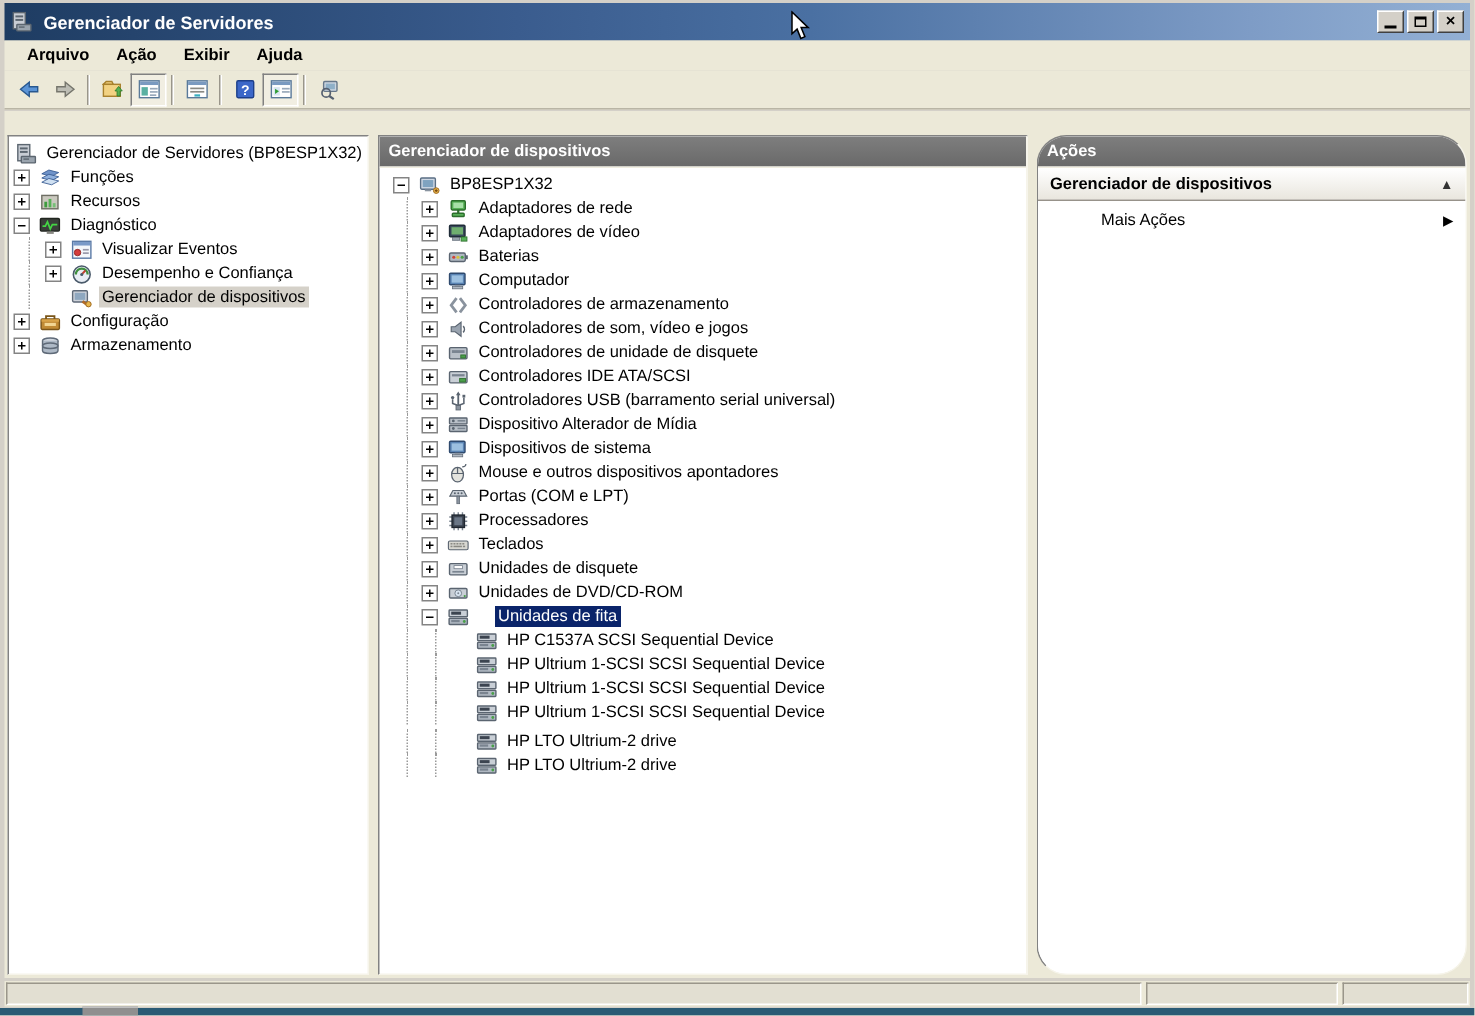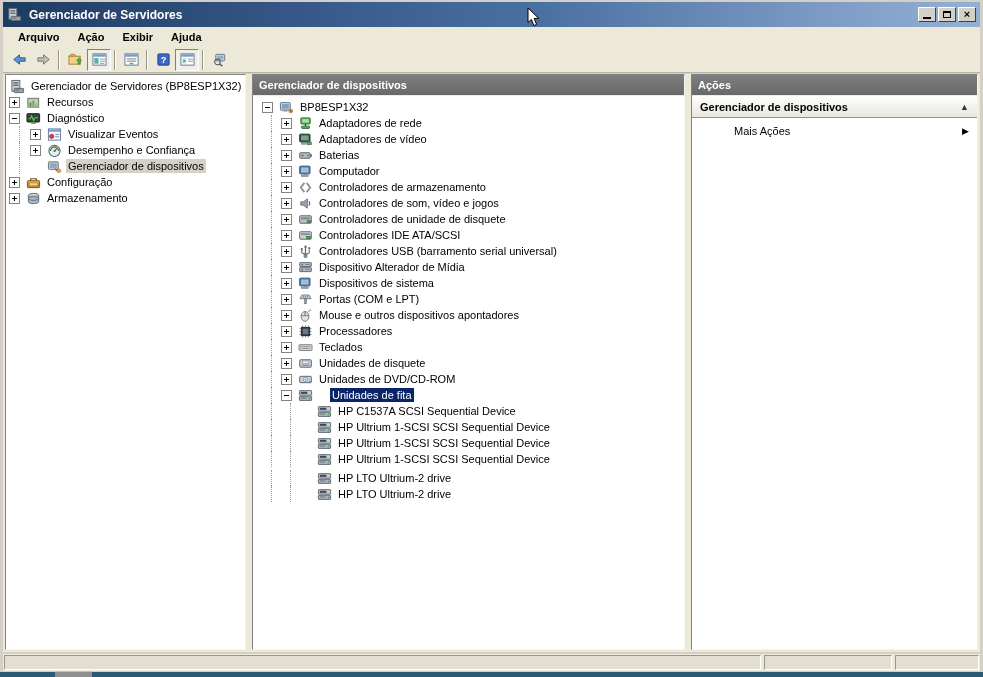--- a/index.html
+++ b/index.html
@@ -38,29 +38,29 @@
     position:absolute;left:3px;top:47px;right:3px;height:26px;
     background:#ece9d8;border-bottom:1px solid #b9b5a5;
     display:flex;align-items:center;padding-left:4px;box-sizing:border-box;
   }
   .tb-btn{width:24px;height:22px;display:flex;align-items:center;justify-content:center;border:1px solid transparent;box-sizing:border-box;}
   .tb-btn.pressed{border-color:#808080 #fff #fff #808080;background:#f1eee2;}
   .tb-sep{width:1px;height:20px;background:#9a968a;border-right:1px solid #fff;margin:0 3px;}
   
   #content{
     position:absolute;left:3px;top:74px;right:3px;bottom:25px;
-    background:#ece9d8;display:flex;padding:0 2px 2px 2px;gap:6px;box-sizing:border-box;
+    background:#ece9d8;display:flex;padding:16px 2px 2px 2px;gap:6px;box-sizing:border-box;
   }
   .panel{
     background:#fff;border:1px solid;border-color:#828282 #f6f4ea #f6f4ea #828282;
     box-sizing:border-box;overflow:hidden;position:relative;
   }
   #left-panel{width:241px;}
   #center-panel{flex:1;display:flex;flex-direction:column;}
-  #right-panel{width:287px;display:flex;flex-direction:column;}
+  #right-panel{width:287px;display:flex;flex-direction:column;border-radius:20px;}
   .pane-header{
     height:20px;background:linear-gradient(#7e7e7e,#696969);
     color:#fff;font-weight:bold;display:flex;align-items:center;
     padding:0 6px;flex:none;border-bottom:1px solid #f0ede0;
   }
   
   .tree{padding-top:3px;}
   .tree-row{height:16px;display:flex;align-items:center;white-space:nowrap;cursor:default;}
   .tree-row.gap{margin-top:3px;}
   .pad{flex:none;}
@@ -241,20 +241,32 @@
               <rect x="6" y="11.3" width="4" height="1" fill="#5c6670"></rect>
             </svg>
           </span>
           <span class="tree-label">Gerenciador de Servidores (BP8ESP1X32)</span>
         </div>
         <div class="tree-row">
           <span class="pad" style="width: 3px;"></span>
           <span class="expander plus"></span>
           <span class="ico">
             <svg width="15" height="15" viewBox="0 0 16 16">
+              <path d="M2 5.2l5-2.7 7 1.8-5 2.7z" fill="#6f93c9" stroke="#33568e" stroke-width="0.6"></path>
+              <path d="M2 8.2l5-2.7 7 1.8-5 2.7z" fill="#8fb0dd" stroke="#33568e" stroke-width="0.6"></path>
+              <path d="M2 11.2l5-2.7 7 1.8-5 2.7z" fill="#cfe0f2" stroke="#33568e" stroke-width="0.6"></path>
+            </svg>
+          </span>
+          <span class="tree-label">Funções</span>
+        </div>
+        <div class="tree-row">
+          <span class="pad" style="width: 3px;"></span>
+          <span class="expander plus"></span>
+          <span class="ico">
+            <svg width="15" height="15" viewBox="0 0 16 16">
               <rect x="2" y="3.5" width="11.5" height="9.5" fill="#cac9bf" stroke="#6e6e64"></rect>
               <rect x="3.8" y="8" width="2" height="4" fill="#3f9c3f"></rect>
               <rect x="6.8" y="6" width="2" height="6" fill="#55b055"></rect>
               <rect x="9.8" y="9" width="2" height="3" fill="#77c077"></rect>
             </svg>
           </span>
           <span class="tree-label">Recursos</span>
         </div>
         <div class="tree-row">
           <span class="pad" style="width: 3px;"></span>
@@ -510,42 +522,42 @@
             </svg>
           </span>
           <span class="tree-label">Dispositivos de sistema</span>
         </div>
         <div class="tree-row">
           <span class="pad" style="width: 9px;"></span>
           <span class="guide"></span>
           <span class="expander plus"></span>
           <span class="ico">
             <svg width="15" height="15" viewBox="0 0 16 16">
+              <path d="M10.8 3.4c1.6 0 2.6-.8 2.6-2" fill="none" stroke="#5a6470" stroke-width="0.9"></path>
+              <ellipse cx="7.5" cy="9" rx="4.2" ry="5.2" fill="#e4e4de" stroke="#5a6470" stroke-width="0.9"></ellipse>
+              <path d="M7.5 3.8v4.4" stroke="#5a6470" stroke-width="0.9"></path>
+              <path d="M3.4 8.2h8.2" stroke="#5a6470" stroke-width="0.8"></path>
+            </svg>
+          </span>
+          <span class="tree-label">Mouse e outros dispositivos apontadores</span>
+        </div>
+        <div class="tree-row">
+          <span class="pad" style="width: 9px;"></span>
+          <span class="guide"></span>
+          <span class="expander plus"></span>
+          <span class="ico">
+            <svg width="15" height="15" viewBox="0 0 16 16">
               <path d="M4.2 3.2h7.6l2.2 4H2z" fill="#c9cfd6" stroke="#5a6470" stroke-width="0.8"></path>
               <circle cx="5.6" cy="5.2" r="0.7" fill="#5a6470"></circle>
               <circle cx="8" cy="5.2" r="0.7" fill="#5a6470"></circle>
               <circle cx="10.4" cy="5.2" r="0.7" fill="#5a6470"></circle>
               <rect x="7" y="7.2" width="2" height="5.4" fill="#8a939e" stroke="#5a6470" stroke-width="0.5"></rect>
             </svg>
           </span>
           <span class="tree-label">Portas (COM e LPT)</span>
-        </div>
-        <div class="tree-row">
-          <span class="pad" style="width: 9px;"></span>
-          <span class="guide"></span>
-          <span class="expander plus"></span>
-          <span class="ico">
-            <svg width="15" height="15" viewBox="0 0 16 16">
-              <path d="M10.8 3.4c1.6 0 2.6-.8 2.6-2" fill="none" stroke="#5a6470" stroke-width="0.9"></path>
-              <ellipse cx="7.5" cy="9" rx="4.2" ry="5.2" fill="#e4e4de" stroke="#5a6470" stroke-width="0.9"></ellipse>
-              <path d="M7.5 3.8v4.4" stroke="#5a6470" stroke-width="0.9"></path>
-              <path d="M3.4 8.2h8.2" stroke="#5a6470" stroke-width="0.8"></path>
-            </svg>
-          </span>
-          <span class="tree-label">Mouse e outros dispositivos apontadores</span>
         </div>
         <div class="tree-row">
           <span class="pad" style="width: 9px;"></span>
           <span class="guide"></span>
           <span class="expander plus"></span>
           <span class="ico">
             <svg width="15" height="15" viewBox="0 0 16 16">
               <path d="M5 1.6v2M8 1.6v2M11 1.6v2M5 12.4v2M8 12.4v2M11 12.4v2M1.6 5h2M1.6 8h2M1.6 11h2M12.4 5h2M12.4 8h2M12.4 11h2" stroke="#7a8490" stroke-width="1"></path>
               <rect x="3.6" y="3.6" width="8.8" height="8.8" fill="#3c4450" stroke="#1f2630"></rect>
               <rect x="5.2" y="5.2" width="5.6" height="5.6" fill="#6a7686"></rect>

